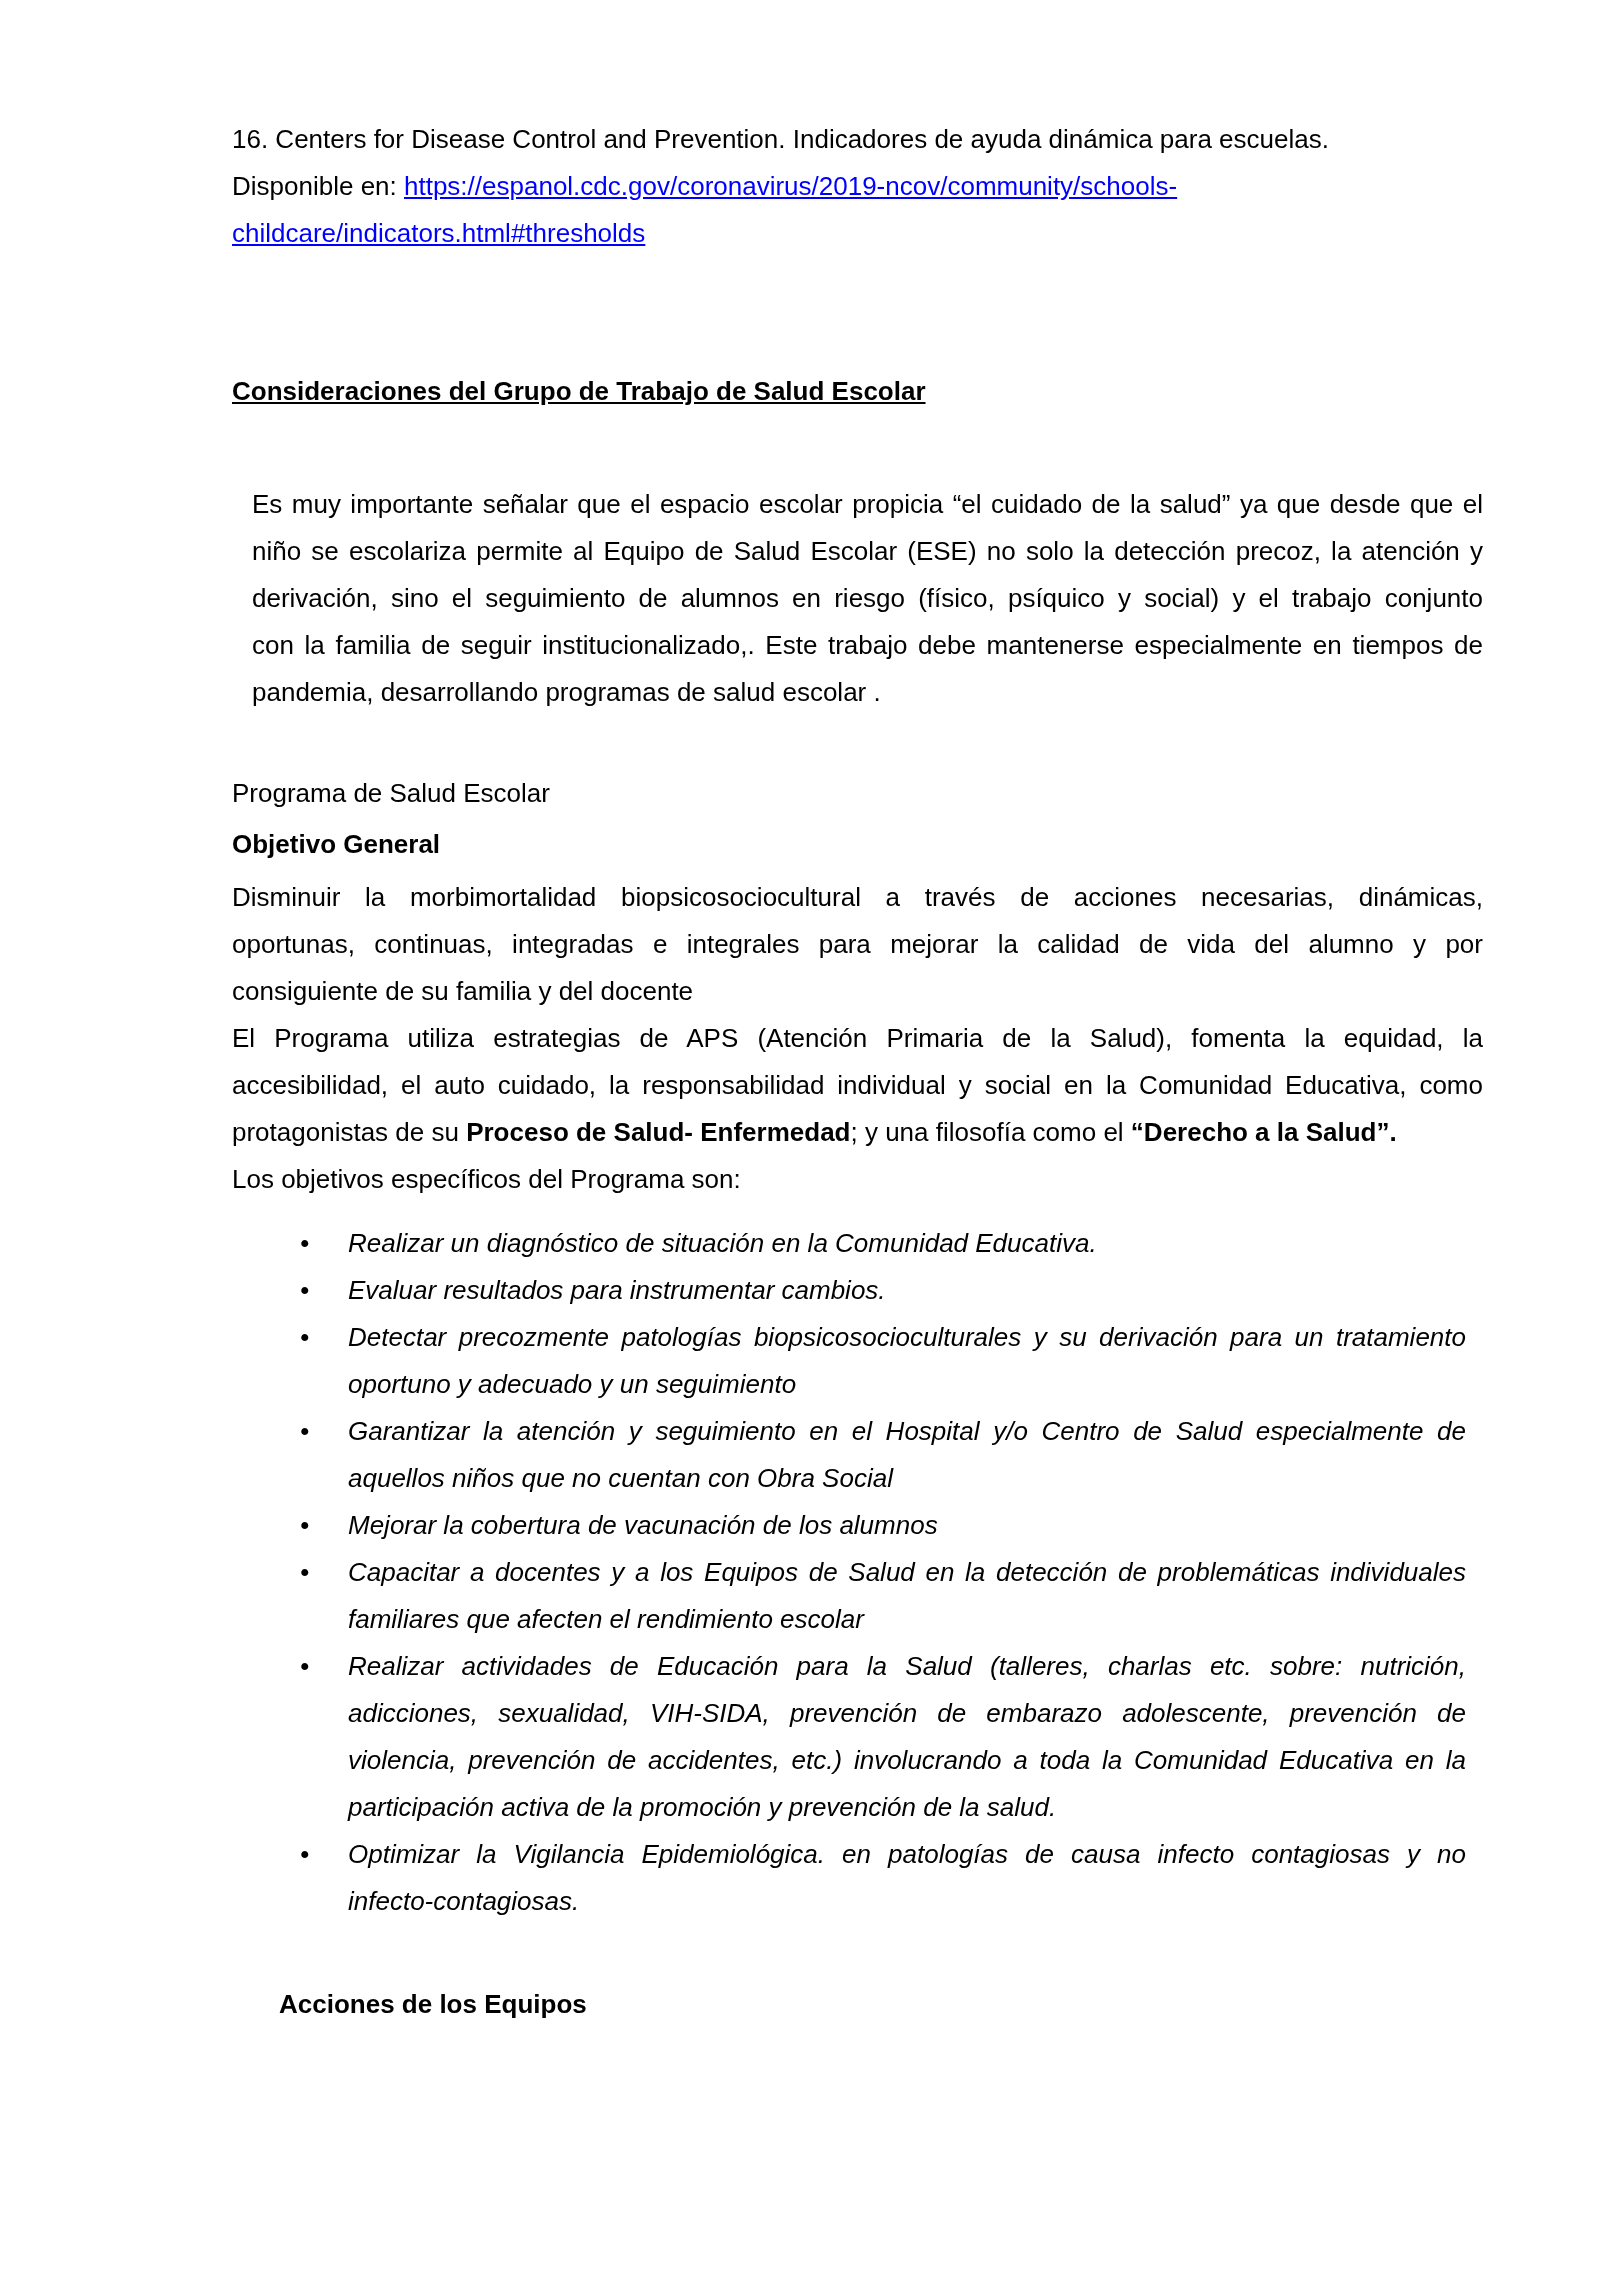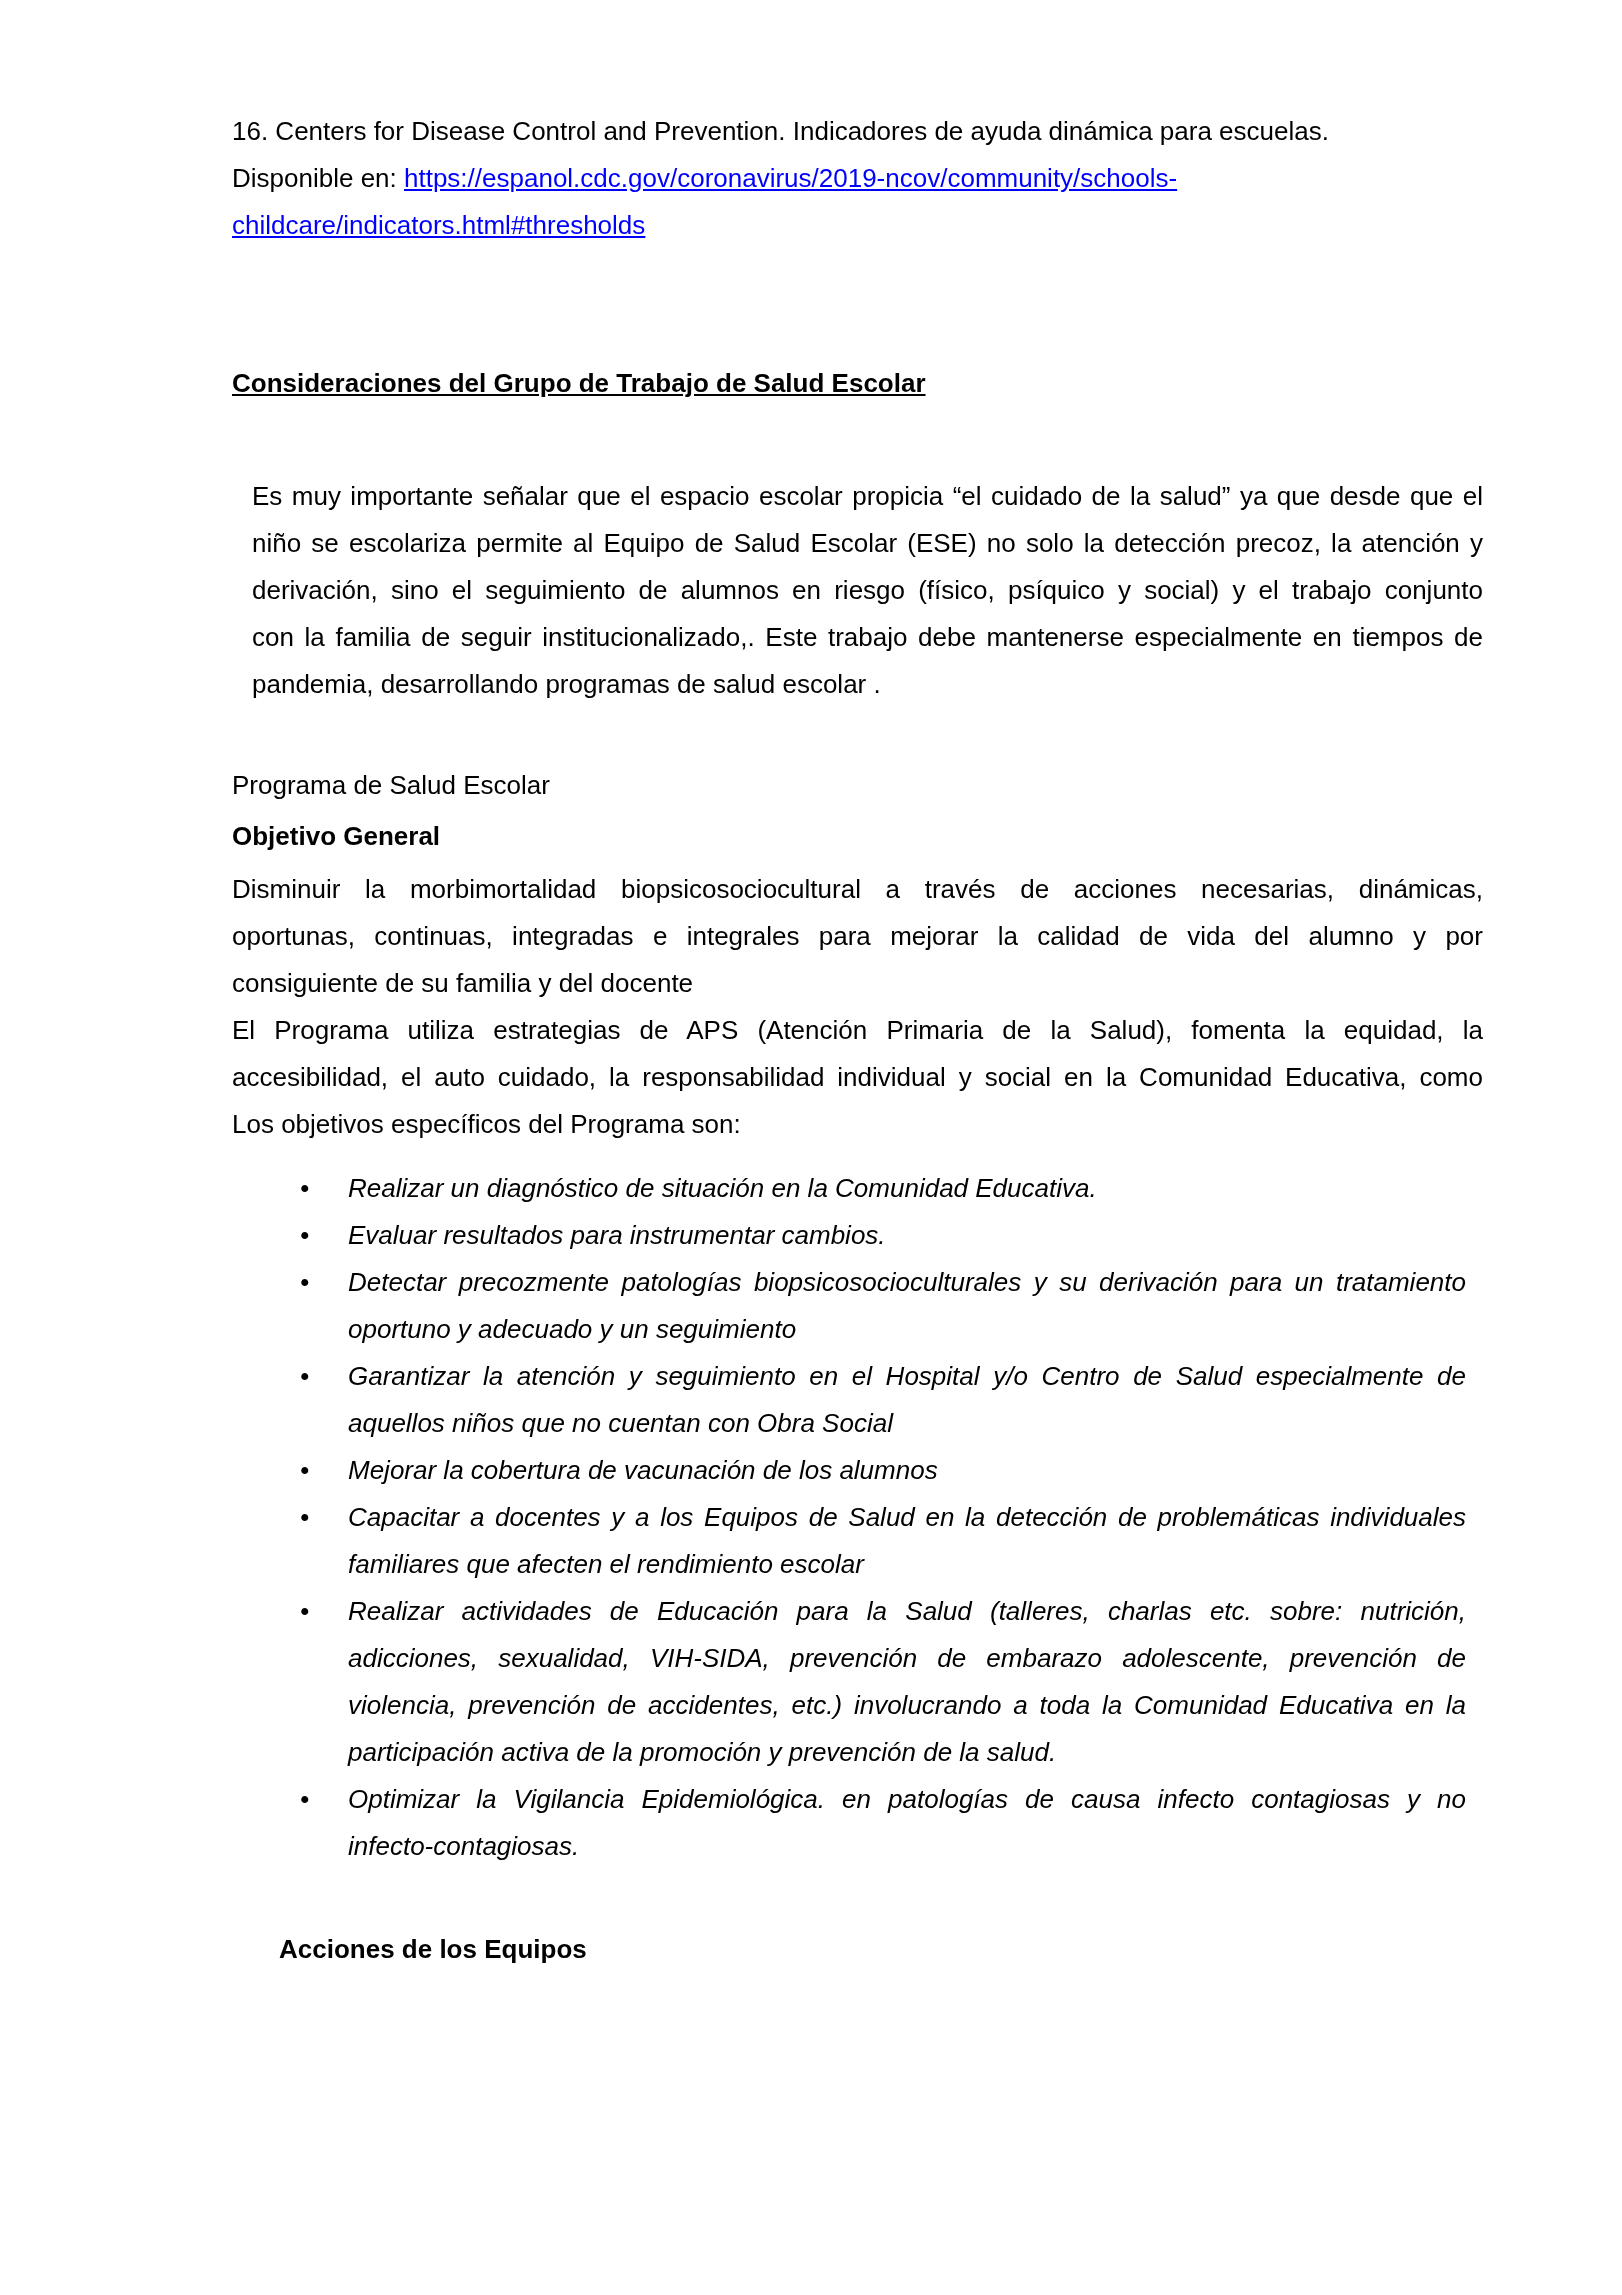--- a/index.html
+++ b/index.html
@@ -13,21 +13,21 @@
       height: 2295px;
       overflow: hidden;
       font-family: "Liberation Sans", "DejaVu Sans", sans-serif;
       font-size: 26px;
       line-height: 47px;
       color: #000000;
     }
     .content {
       position: absolute;
       left: 232px;
-      top: 0;
+      top: 8px;
       width: 1251px;
       padding-top: 108px;
     }
     .ln {
       white-space: nowrap;
       text-align: left;
     }
     .just {
       text-align: justify;
       text-align-last: justify;
@@ -99,20 +99,23 @@
 
   <div class="p-objetivo">
     <div class="ln just">Disminuir la morbimortalidad biopsicosociocultural a través de acciones necesarias, dinámicas,</div>
     <div class="ln just">oportunas, continuas, integradas e integrales para mejorar la calidad de vida del alumno y por</div>
     <div class="ln">consiguiente de su familia y del docente</div>
   </div>
 
   <div class="p-programa">
     <div class="ln just">El Programa utiliza estrategias de APS (Atención Primaria de la Salud), fomenta la equidad, la</div>
     <div class="ln just">accesibilidad, el auto cuidado, la responsabilidad individual y social en la Comunidad Educativa, como</div>
+    <div class="ln">
+      <span>protagonistas de su </span><b>Proceso de Salud- Enfermedad</b><span>; y una filosofía como el </span><b>“Derecho a la Salud”.</b>
+    </div>
   </div>
 
   <div class="ln p-lead">Los objetivos específicos del Programa son:</div>
 
   <div class="bullets">
     <div class="bullet">
       <div class="ln first">Realizar un diagnóstico de situación en la Comunidad Educativa.</div>
     </div>
     <div class="bullet">
       <div class="ln first">Evaluar resultados para instrumentar cambios.</div>

